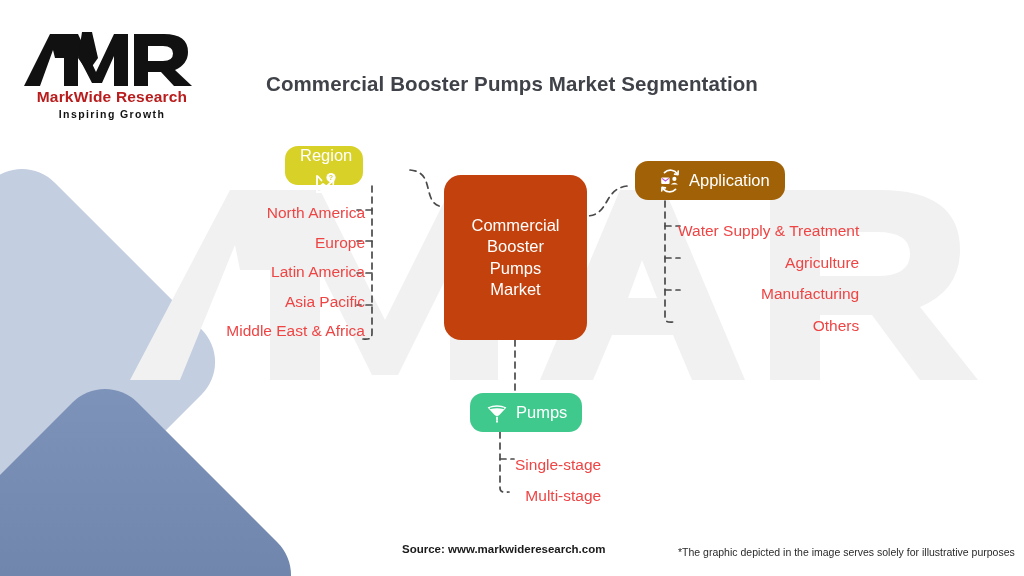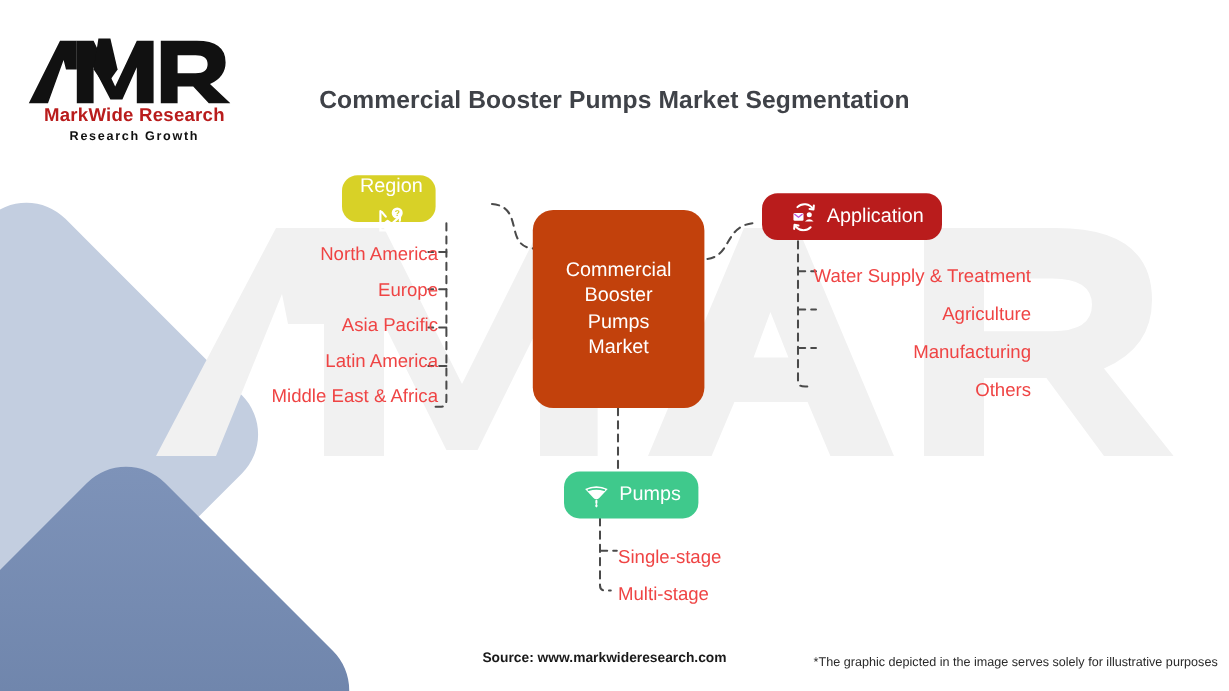--- a/index.html
+++ b/index.html
@@ -61,34 +61,34 @@
   }
 
   
   .badge{
     position:absolute;display:flex;align-items:center;gap:7px;
     border-radius:13px;padding:0 15px;height:39px;
     color:#fff;font-size:16.5px;white-space:nowrap;
   }
   .badge .bi{display:flex;align-items:center;}
   .badge-region{left:285px;top:146px;background:#d8d127;padding-right:11px;flex-direction:column;}
-  .badge-application{left:635px;top:161px;background:#b91c1c;padding-left:23px;}
+  .badge-application{left:635px;top:161px;background:#a16207;padding-left:23px;}
   .badge-type{left:470px;top:393px;background:#3fc98c;}
 
   
   .leaf{
     position:absolute;font-size:15.5px;color:#ef4444;white-space:nowrap;
     font-family:"Liberation Sans", sans-serif;
   }
   .list-region{position:absolute;left:90px;top:198px;width:275px;}
   .list-region .leaf{position:static;display:block;text-align:right;line-height:29.5px;}
   .list-application{position:absolute;left:678px;top:215px;}
   .list-application .leaf{position:static;display:block;text-align:right;line-height:31.5px;}
   .list-type{position:absolute;left:515px;top:449px;}
-  .list-type .leaf{position:static;display:block;text-align:left;line-height:31px;}
+  .list-type .leaf{position:static;display:block;text-align:right;line-height:31px;}
 
   
   .source{
     position:absolute;left:402px;top:543px;
     font-size:11.5px;font-weight:bold;color:#1a1a1a;white-space:nowrap;
   }
   .disclaimer{
     position:absolute;left:678px;top:546px;
     font-size:10.5px;color:#2a2a2a;white-space:nowrap;
   }
@@ -113,21 +113,21 @@
   <div class="logo">
     <svg class="logo-mark" width="170" height="62" viewBox="0 0 170 62">
       <g fill="#111111">
         <path d="M2 58 L28 6 L42 6 L42 30 L33 30 L31 22 L18 58 Z"></path>
         <path d="M42 6 L56 6 L74 44 L92 6 L106 6 L106 58 L92 58 L92 28 L80 55 L70 55 L56 28 L56 58 L42 58 Z"></path>
         <path d="M60 4 L70 4 L76 30 L66 44 L56 30 Z"></path>
         <path d="M112 6 L142 6 Q166 6 166 24 Q166 36 153 42 L170 58 L152 58 L139 44 L126 44 L126 58 L112 58 Z M126 18 L126 33 L141 33 Q151 33 151 25.5 Q151 18 141 18 Z"></path>
       </g>
     </svg>
     <div class="logo-name">MarkWide Research</div>
-    <div class="logo-tag">Research Growth</div>
+    <div class="logo-tag">Inspiring Growth</div>
   </div>
 
   <div class="title">Commercial Booster Pumps Market Segmentation</div>
 
   <svg class="wires" viewBox="0 0 1024 576">
     <g fill="none" stroke="#4a4a4a" stroke-width="1.7" stroke-dasharray="6,5" stroke-linecap="round">
 
       <path d="M410 170 C 437 172, 420 205, 444 207"></path>
 
       <path d="M627 186 C 603 189, 610 215, 587 216"></path>
@@ -197,22 +197,22 @@
         <path d="M12 16.4 L12 18.2" stroke="#fff" stroke-width="1.7" stroke-linecap="round"></path>
         <path d="M12 18.6 Q14 20.8 12 21.9 Q10 20.8 12 18.6 Z" fill="#fff"></path>
       </svg>
     </span>
     <span>Pumps</span>
   </div>
 
   <div class="list-region">
     <div class="leaf">North America</div>
     <div class="leaf">Europe</div>
+    <div class="leaf">Latin America</div>
     <div class="leaf">Asia Pacific</div>
-    <div class="leaf">Latin America</div>
     <div class="leaf">Middle East &amp; Africa</div>
   </div>
 
   <div class="list-application">
     <div class="leaf">Water Supply &amp; Treatment</div>
     <div class="leaf">Agriculture</div>
     <div class="leaf">Manufacturing</div>
     <div class="leaf">Others</div>
   </div>
 

